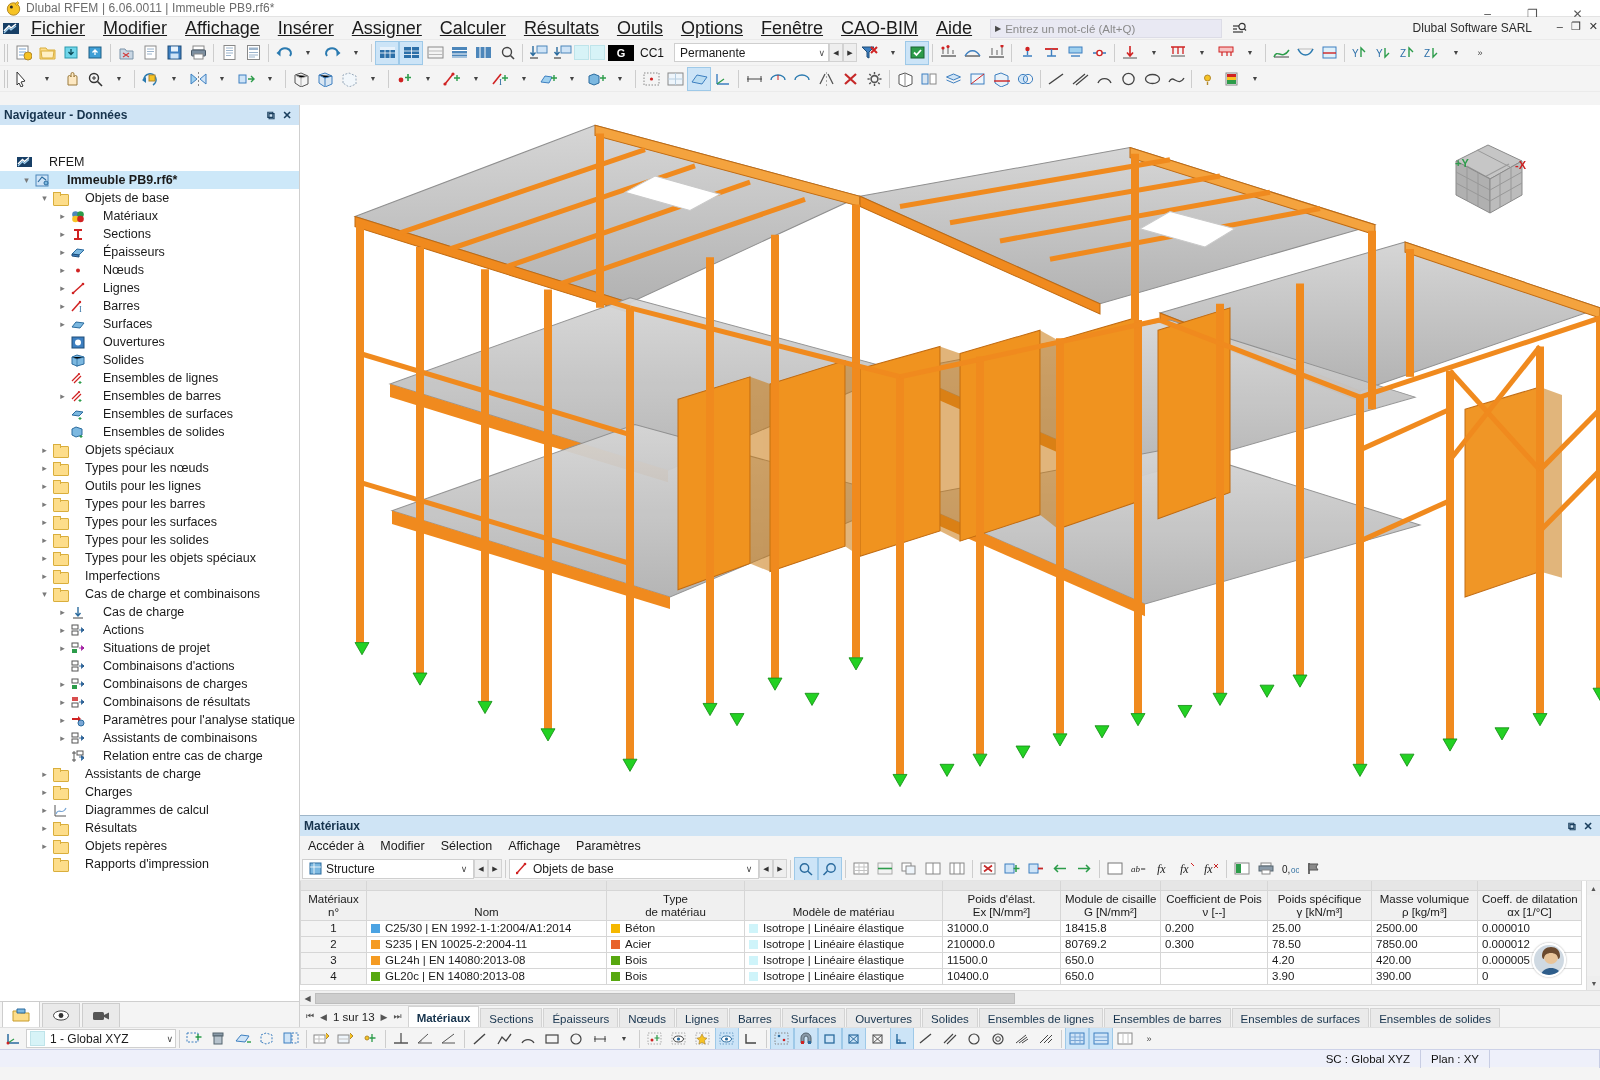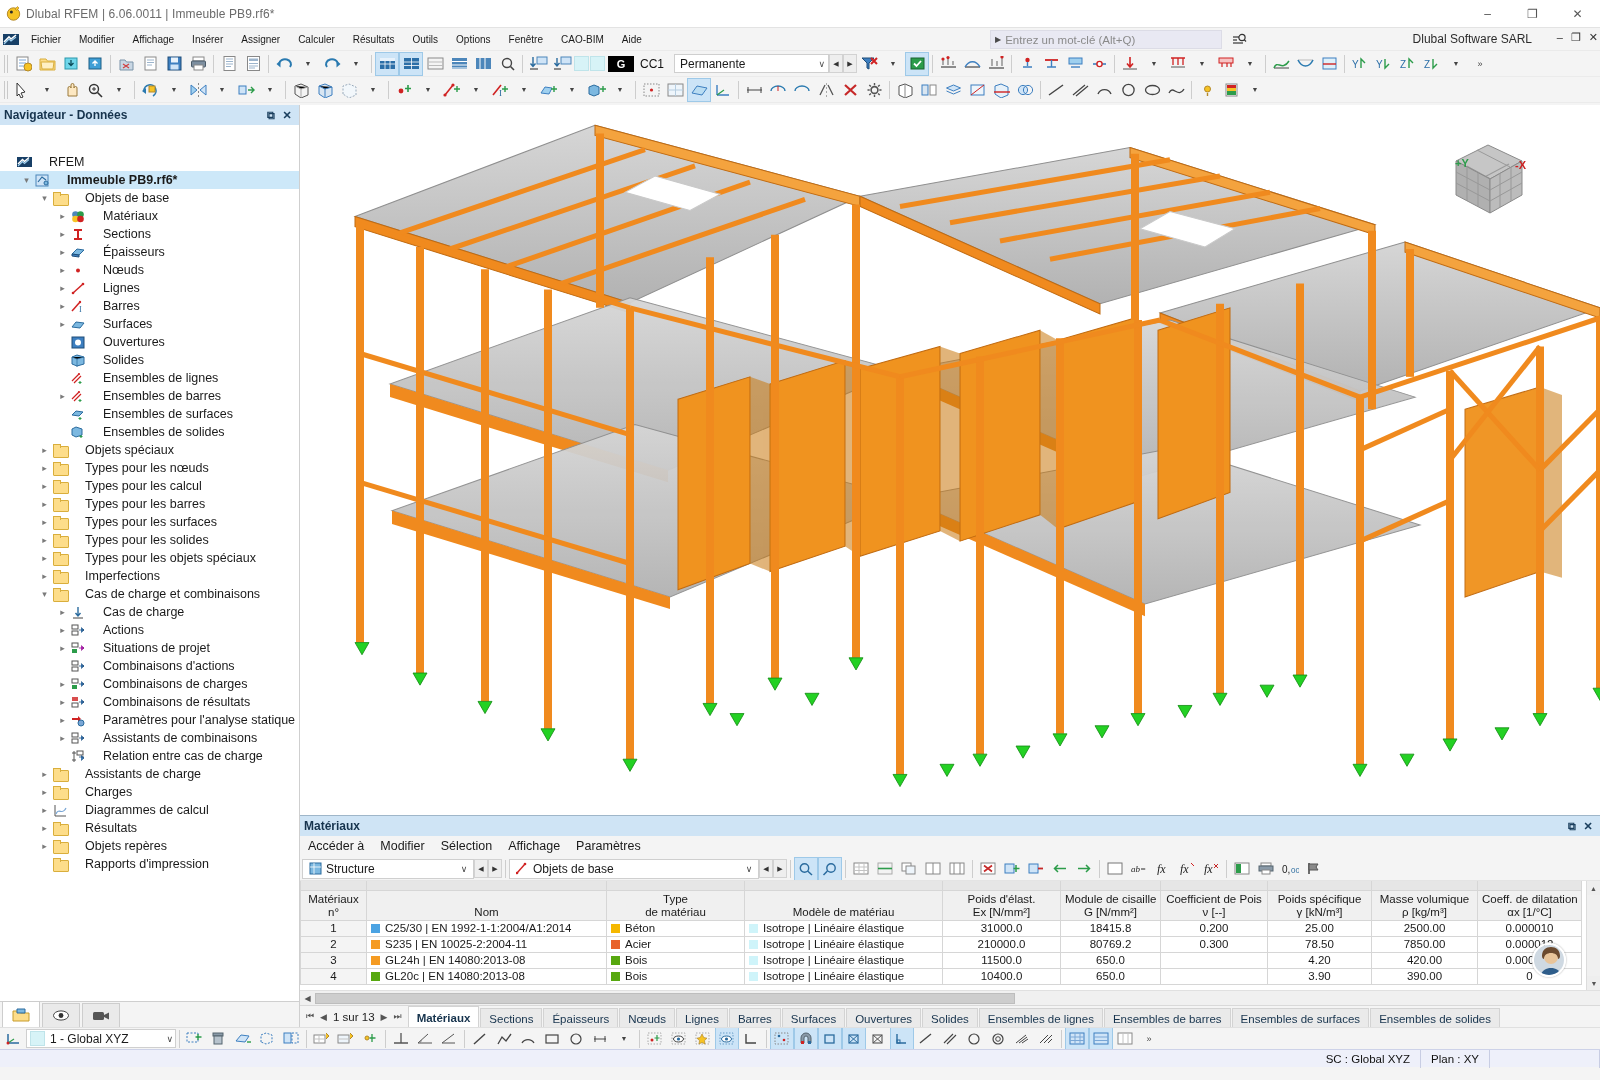--- a/index.html
+++ b/index.html
@@ -10,36 +10,36 @@
     overflow: hidden;
     font-family: "Liberation Sans", sans-serif;
     font-size: 12px;
     color: #1a1a1a;
     background: #f0f0f0;
   }
   #app { position: relative; width: 1600px; height: 1080px; background: #f4f4f4; }
 
   
   .titlebar {
-    height: 28px; background: #ffffff; display: flex; align-items: center;
+    height: 17px; background: #ffffff; display: flex; align-items: center;
     border-bottom: 1px solid #e3e3e3; position: relative;
   }
   .titlebar .appicon { width: 26px; height: 28px; display: flex; align-items: center; justify-content: center; }
   .titlebar .ttl { font-size: 12px; color: #6b6b6b; letter-spacing: .1px; }
   .winbtns { position: absolute; right: 0; top: 0; height: 28px; display: flex; }
   .winbtn { width: 45px; height: 28px; display: flex; align-items: center; justify-content: center;
             color: #555; font-size: 12px; }
 
   
   .menubar {
     height: 23px; background: #f4f4f4; display: flex; align-items: center;
     position: relative; border-bottom: 1px solid #eaeaea;
   }
   .menuflag { width: 22px; height: 23px; display:flex; align-items:center; justify-content:center; }
-  .menuitem { padding: 0 9px; height: 23px; line-height: 23px; font-size: 10px; color: #1a1a1a; cursor: default; }
+  .menuitem { padding: 0 9px; height: 23px; line-height: 23px; font-size: 18px; color: #1a1a1a; cursor: default; text-decoration: underline; }
   .searchwrap { position: absolute; left: 990px; top: 2px; display: flex; align-items: center; }
   .searchbox { width: 232px; height: 19px; background: #e9e9f3; border: 1px solid #dcdce6;
                display: flex; align-items: center; padding-left: 4px; }
   .searchbox .arr { color: #4a4a4a; font-size: 8px; margin-right: 4px; }
   .searchbox .ph { color: #8a8a8a; font-size: 11.5px; }
   .searchicon { margin-left: 10px; color: #333; font-size: 13px; }
   .brandright { position: absolute; right: 68px; top: 4px; font-size: 12px; color: #2c2c2c; }
   .menuwinbtns { position: absolute; right: 2px; top: 3px; display: flex; gap: 8px; color: #333; font-size: 11px; }
 
   
@@ -120,21 +120,21 @@
 
   
   .gridwrap { flex: 1; background: #fff; display: flex; flex-direction: column; overflow: hidden; position: relative; }
   table.grid { border-collapse: collapse; table-layout: fixed; width: 1243px; font-size: 11.5px; }
   table.grid th, table.grid td { border: 1px solid #d6d6d6; padding: 1px 4px; height: 16px;
                                  overflow: hidden; white-space: nowrap; }
   table.grid thead tr.sub th { background: #e6e6e6; height: 9px; padding: 0; border-top: none; }
   table.grid thead tr.main th { background: #f0f0f0; font-weight: normal; text-align: center;
                                 vertical-align: bottom; height: 30px; line-height: 13px; }
   table.grid td { background: #fff; }
-  table.grid td.num { text-align: center; }
+  table.grid td.num { text-align: left; }
   table.grid td.ctr { text-align: center; background: #f4f4f4; }
   .cswatch { display: inline-block; width: 9px; height: 9px; vertical-align: -1px; margin-right: 5px; }
   .gridvscroll { position: absolute; right: 0; top: 0; bottom: 0; width: 14px; background: #f0f0f0;
                  border-left: 1px solid #dcdcdc; }
   .gridvscroll .up, .gridvscroll .dn { height: 14px; display:flex; align-items:center; justify-content:center;
                  font-size: 7px; color: #555; background: #eee; }
   .hscrollbar { height: 15px; background: #f0f0f0; display: flex; align-items: center; border-top: 1px solid #e0e0e0; }
   .hscrollbar .lft { width: 15px; text-align: center; font-size: 8px; color: #555; }
   .hthumb { height: 11px; background: #cdcdcd; border: 1px solid #bdbdbd; width: 700px; }
 
@@ -978,21 +978,21 @@
             <span class="ic">
               <span class="fold"></span>
             </span>
             <span class="lbl">Types pour les nœuds</span>
           </div>
           <div class="row" style="padding-left: 38px;">
             <span class="tw">▸</span>
             <span class="ic">
               <span class="fold"></span>
             </span>
-            <span class="lbl">Types pour les calcul</span>
+            <span class="lbl">Outils pour les lignes</span>
           </div>
           <div class="row" style="padding-left: 38px;">
             <span class="tw">▸</span>
             <span class="ic">
               <span class="fold"></span>
             </span>
             <span class="lbl">Types pour les barres</span>
           </div>
           <div class="row" style="padding-left: 38px;">
             <span class="tw">▸</span>

